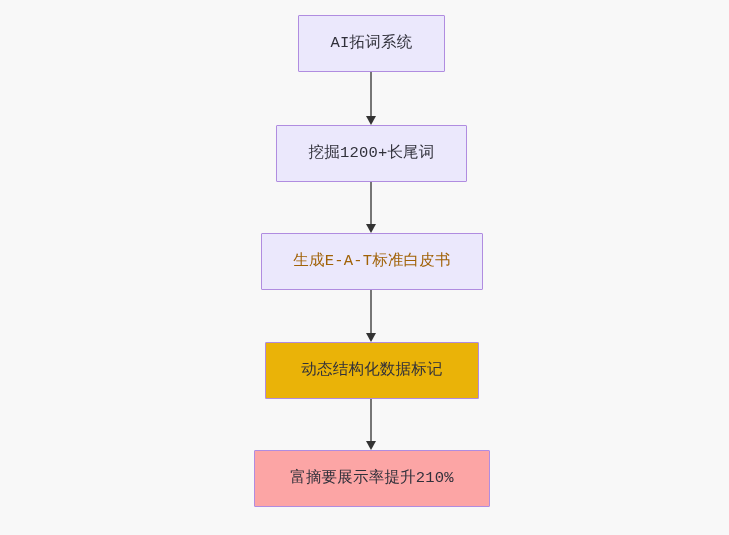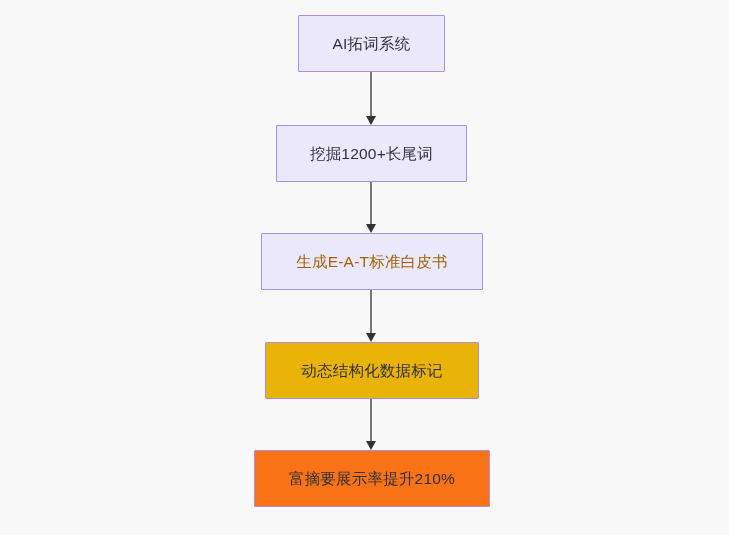--- a/index.html
+++ b/index.html
@@ -10,20 +10,21 @@
     width: 729px;
     height: 535px;
     background: #f8f8f8;
     font-family: "Liberation Sans", "DejaVu Sans", sans-serif;
     overflow: hidden;
   }
   #flowchart {
     position: relative;
     width: 729px;
     height: 535px;
+    font-family: Liberation Mono, monospace;
   }
   .node {
     position: absolute;
     box-sizing: border-box;
     background: #ebe8fc;
     border: 1.4px solid #b08ce0;
     display: flex;
     align-items: center;
     justify-content: center;
     border-radius: 1px;
@@ -76,16 +77,16 @@
     </div>
     <div class="node" style="left: 276px; top: 125px; width: 191px; height: 57px; background: rgb(235, 232, 252); border-color: rgb(176, 140, 224);">
       <span class="node-label" style="color: rgb(48, 48, 58);">挖掘1200+长尾词</span>
     </div>
     <div class="node" style="left: 261px; top: 233px; width: 222px; height: 57px; background: rgb(235, 232, 252); border-color: rgb(176, 140, 224);">
       <span class="node-label" style="color: #a16207;">生成E-A-T标准白皮书</span>
     </div>
     <div class="node" style="left: 265px; top: 342px; width: 214px; height: 57px; background: #eab308; border-color: rgb(176, 140, 224);">
       <span class="node-label" style="color: rgb(48, 48, 58);">动态结构化数据标记</span>
     </div>
-    <div class="node" style="left: 254px; top: 450px; width: 236px; height: 57px; background: #f97316; border-color: rgb(176, 140, 224);">
+    <div class="node" style="left: 254px; top: 450px; width: 236px; height: 57px; background: #fca5a5; border-color: rgb(176, 140, 224);">
       <span class="node-label" style="color: rgb(48, 48, 58);">富摘要展示率提升210%</span>
     </div>
   </div>
 
 </body></html>

